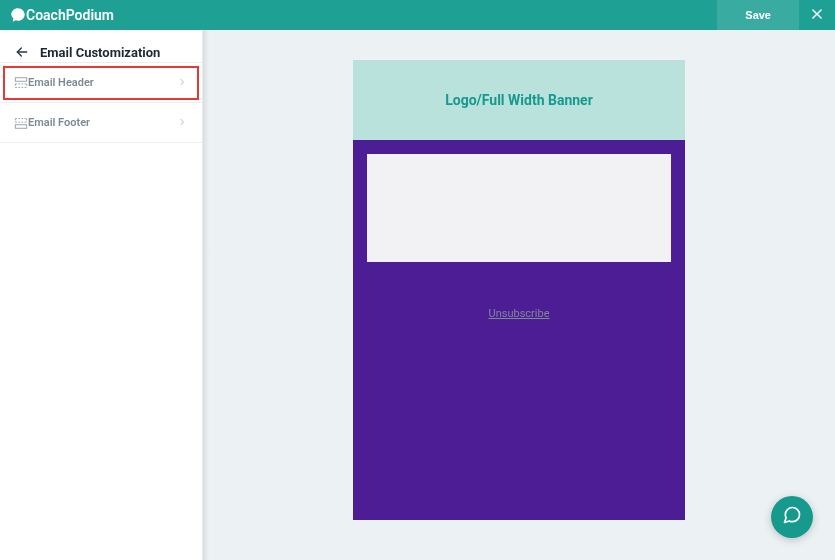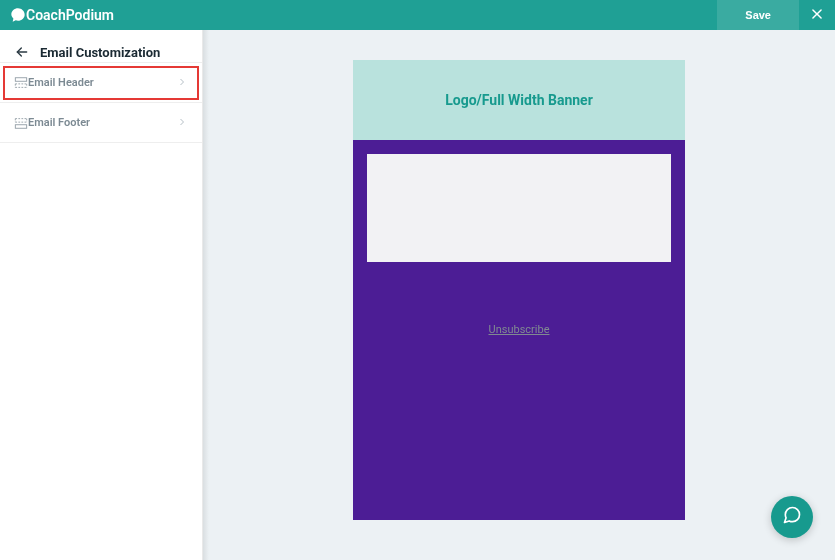--- a/index.html
+++ b/index.html
@@ -161,21 +161,21 @@
     .body-sub {
       color: #a7a7a7;
       font-size: 11px;
     }
     .body-sub a {
       color: #a7a7a7;
       text-decoration: underline;
     }
     .footer-row {
       text-align: center;
-      margin-top: 56px;
+      margin-top: 40px;
     }
     .unsubscribe {
       font-size: 11px;
       color: #808a91;
       text-decoration: underline;
       cursor: pointer;
     }
     .fab {
       position: absolute;
       right: 22px;

